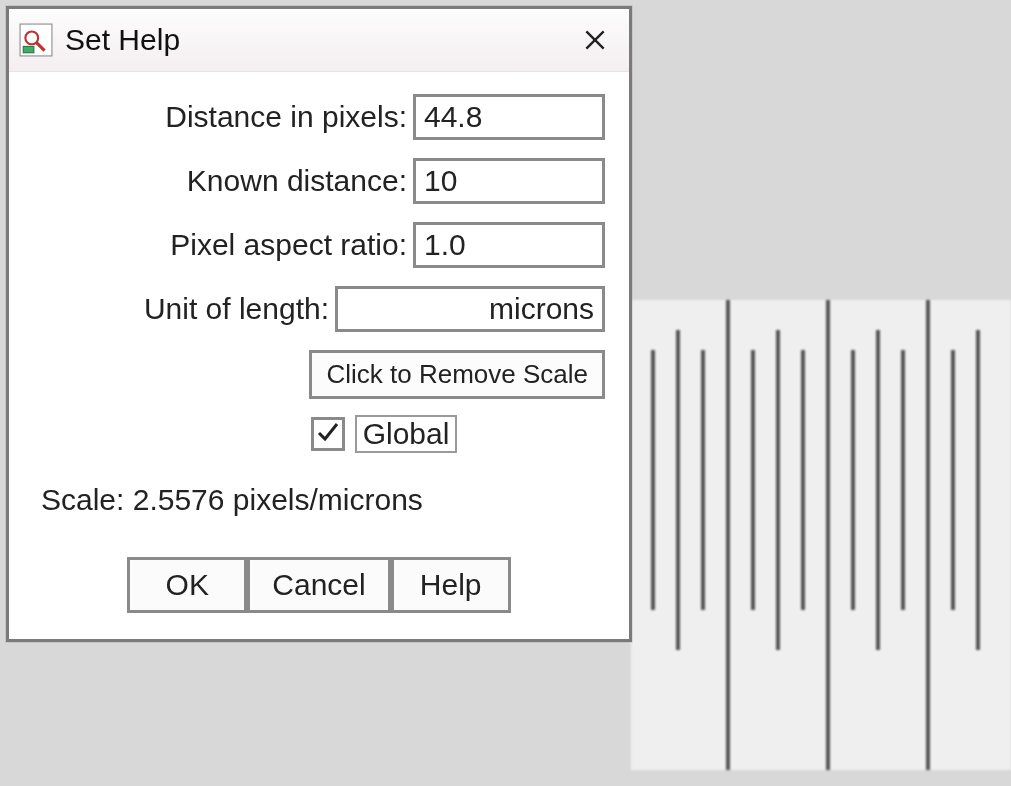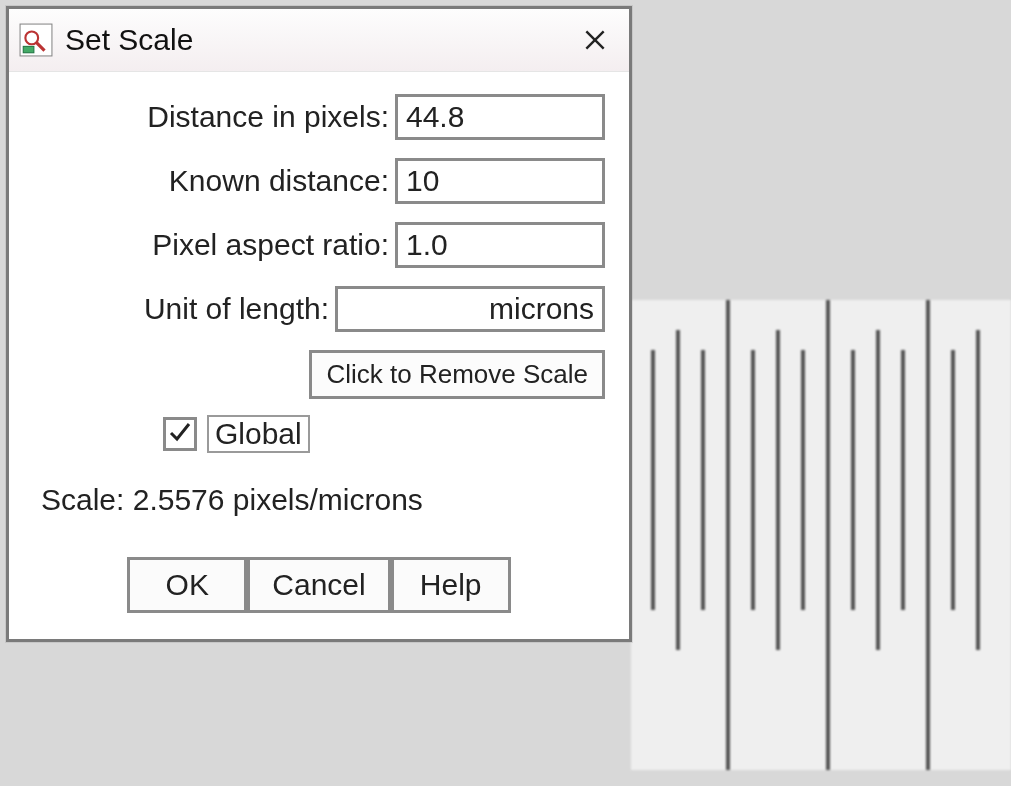--- a/index.html
+++ b/index.html
@@ -112,21 +112,21 @@
     margin-bottom: 18px;
   }
 
   .form-row .label {
     text-align: right;
     padding-right: 6px;
     flex: 0 0 auto;
   }
 
   .form-row .input {
-    width: 210px;
+    width: 192px;
     height: 46px;
     border: 3px solid #8a8a8a;
     background: #fff;
     font-size: 30px;
     padding: 2px 8px;
     box-sizing: border-box;
     color: #222;
   }
 
   .unit-row .input {
@@ -146,20 +146,21 @@
     padding: 6px 14px;
     font-size: 26px;
     cursor: pointer;
   }
 
   .checkbox-row {
     display: flex;
     align-items: center;
     margin-left: 130px;
     margin-bottom: 30px;
+    justify-content: center;
   }
   .checkbox {
     width: 28px;
     height: 28px;
     border: 3px solid #8a8a8a;
     background: #fff;
     margin-right: 10px;
     position: relative;
     cursor: pointer;
   }
@@ -226,21 +227,21 @@
 
     <div class="titlebar">
       <span class="app-icon">
         <svg viewBox="0 0 32 32">
           <rect x="1" y="1" width="30" height="30" fill="#fff" stroke="#888" stroke-width="1"></rect>
           <circle cx="12" cy="14" r="6" fill="none" stroke="#b33" stroke-width="2"></circle>
           <line x1="16" y1="18" x2="24" y2="26" stroke="#b33" stroke-width="3"></line>
           <rect x="4" y="22" width="10" height="6" fill="#4a6" stroke="#274" stroke-width="1"></rect>
         </svg>
       </span>
-      <span class="title">Set Scale</span>
+      <span class="title">Set Help</span>
       <span class="close">
         <svg viewBox="0 0 24 24">
           <line x1="4" y1="4" x2="20" y2="20"></line>
           <line x1="20" y1="4" x2="4" y2="20"></line>
         </svg>
       </span>
     </div>
 
     <div class="body">
 

